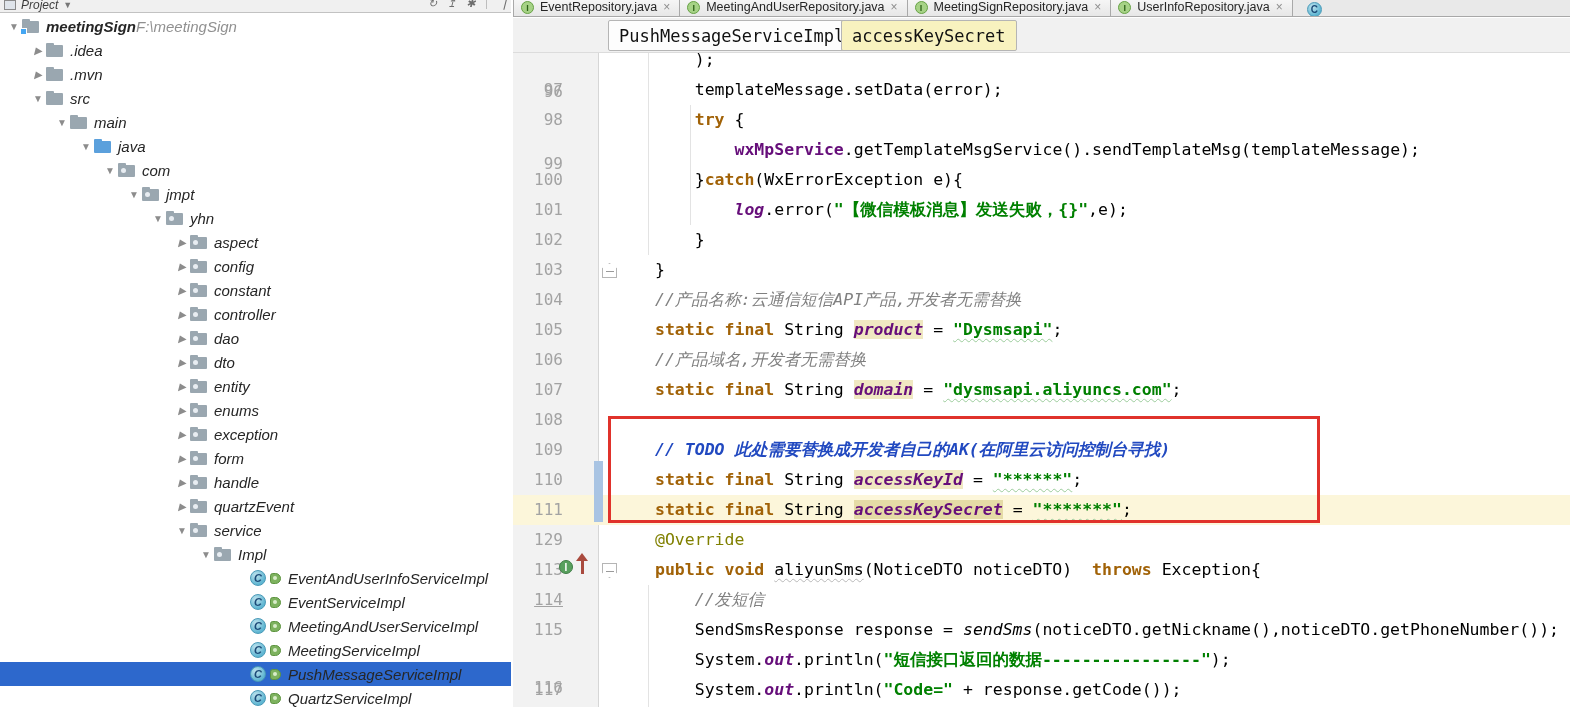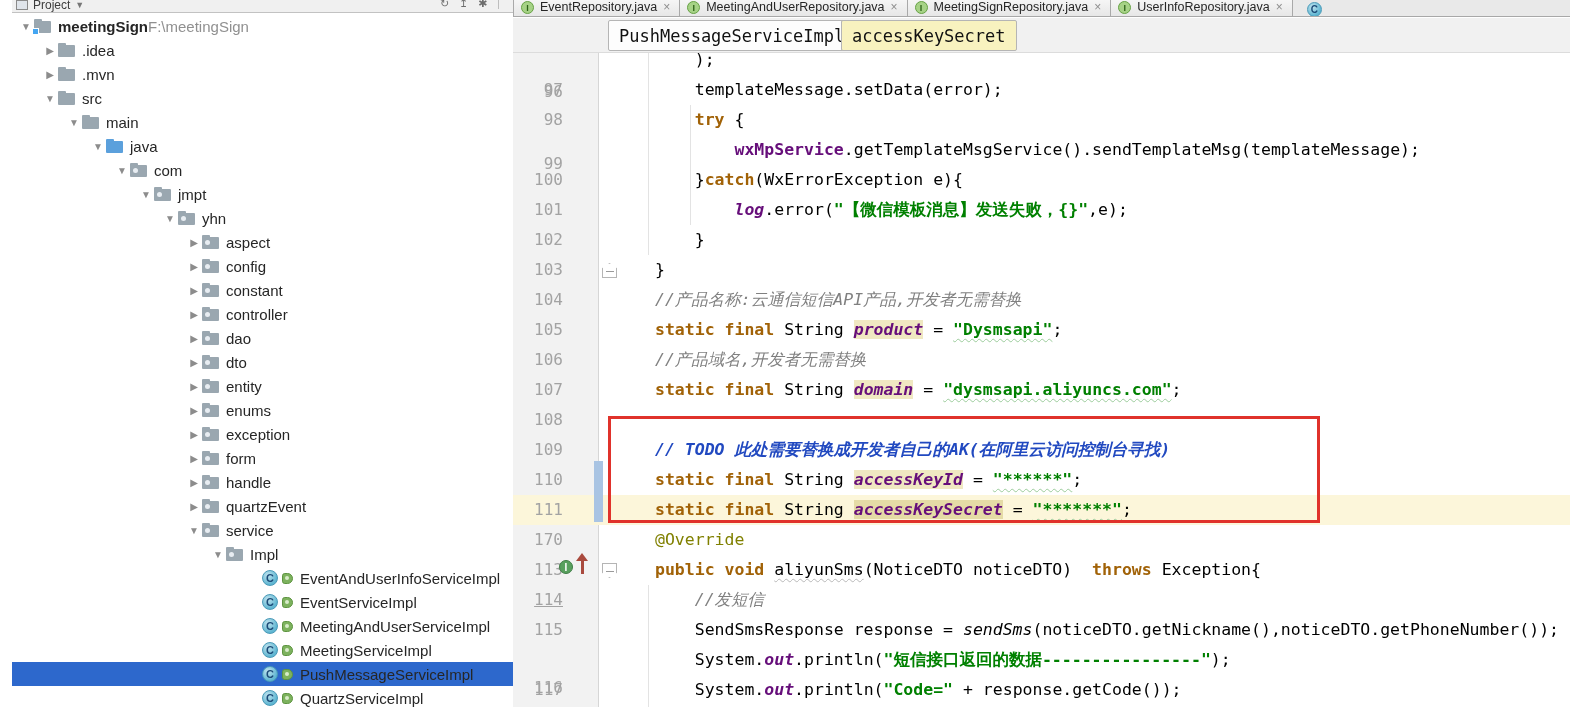--- a/index.html
+++ b/index.html
@@ -1,22 +1,22 @@
 <!DOCTYPE html>
 <html><head>
 <meta charset="utf-8">
 <style>
   * { margin:0; padding:0; box-sizing:border-box; }
   html,body { width:1570px; height:707px; overflow:hidden; background:#fff;
               font-family:"Liberation Sans", sans-serif; }
   #stage { position:relative; width:1570px; height:707px; background:#fff; }
 
   
-  #project-panel { position:absolute; left:12px; top:0; width:532px; height:707px;
-                   background:#fff; border-right:1px solid #b9b9b9; overflow:hidden; }
+  #project-panel { position:absolute; left:0; top:0; width:532px; height:707px;
+                   background:#fff; border-right:1px solid #b9b9b9; overflow:hidden;font-style:italic; }
   #panel-header { position:absolute; left:0; top:0; width:511px; height:13px;
                   background:#f0f0f0; border-bottom:1px solid #c2c2c2;
                   font-size:12px; color:#3c3c3c; }
   #panel-header .ph-left { position:absolute; left:4px; top:-2px; display:flex; align-items:center; gap:5px; }
   .win-ico { width:12px; height:10px; border:1px solid #8a8a8a; background:#dfe4ea; display:inline-block; }
   .dd-arrow { color:#777; font-size:9px; }
   #panel-header .ph-right { position:absolute; right:6px; top:-3px; display:flex; align-items:center; gap:10px; color:#6d6d6d; font-size:11px; }
   .ph-divider { width:1px; height:10px; background:#bdbdbd; }
 
   #tree { position:absolute; left:0; top:14px; width:511px; height:693px; overflow:hidden; }
@@ -439,21 +439,21 @@
         <div class="lnum" style="top: 375px;">107</div>
         <div class="cline" style="top: 375px;"><span class="k">static final</span><span class="p"> String </span><span class="fh">domain</span><span class="p"> = </span><span class="sw">"dysmsapi.aliyuncs.com"</span><span class="p">;</span></div>
         <div class="lnum" style="top: 405px;">108</div>
         <div class="cline" style="top: 405px;"></div>
         <div class="lnum" style="top: 435px;">109</div>
         <div class="cline" style="top: 435px;"><span class="td">// TODO 此处需要替换成开发者自己的AK(在阿里云访问控制台寻找)</span></div>
         <div class="lnum" style="top: 465px;">110</div>
         <div class="cline" style="top: 465px;"><span class="k">static final</span><span class="p"> String </span><span class="fh">accessKeyId</span><span class="p"> = </span><span class="sw">"******"</span><span class="p">;</span></div>
         <div class="lnum" style="top: 495px;">111</div>
         <div class="cline" style="top: 495px;"><span class="k">static final</span><span class="p"> String </span><span class="fh2">accessKeySecret</span><span class="p"> = </span><span class="sw">"*******"</span><span class="p">;</span></div>
-        <div class="lnum" style="top: 525px;">170</div>
+        <div class="lnum" style="top: 525px;">129</div>
         <div class="cline" style="top: 525px;"><span class="an">@Override</span></div>
         <div class="lnum" style="top: 555px;">113</div>
         <div class="cline" style="top: 555px;"><span class="k">public void</span><span class="p"> </span><span class="mw">aliyunSms</span><span class="p">(NoticeDTO noticeDTO)  </span><span class="k">throws</span><span class="p"> Exception{</span></div>
         <div class="lnum" style="top: 585px; text-decoration: underline;">114</div>
         <div class="cline" style="top: 585px;"><span class="p">    </span><span class="c">//发短信</span></div>
         <div class="lnum" style="top: 615px;">115</div>
         <div class="cline" style="top: 615px;"><span class="p">    SendSmsResponse response = </span><span class="mi">sendSms</span><span class="p">(noticeDTO.getNickname(),noticeDTO.getPhoneNumber());</span></div>
         <div class="lnum" style="top: 664px; margin-top: 9px;">116</div>
         <div class="cline" style="top: 645px;"><span class="p">    System.</span><span class="sf">out</span><span class="p">.println(</span><span class="s">"短信接口返回的数据----------------"</span><span class="p">);</span></div>
         <div class="lnum" style="top: 675px;">117</div>

